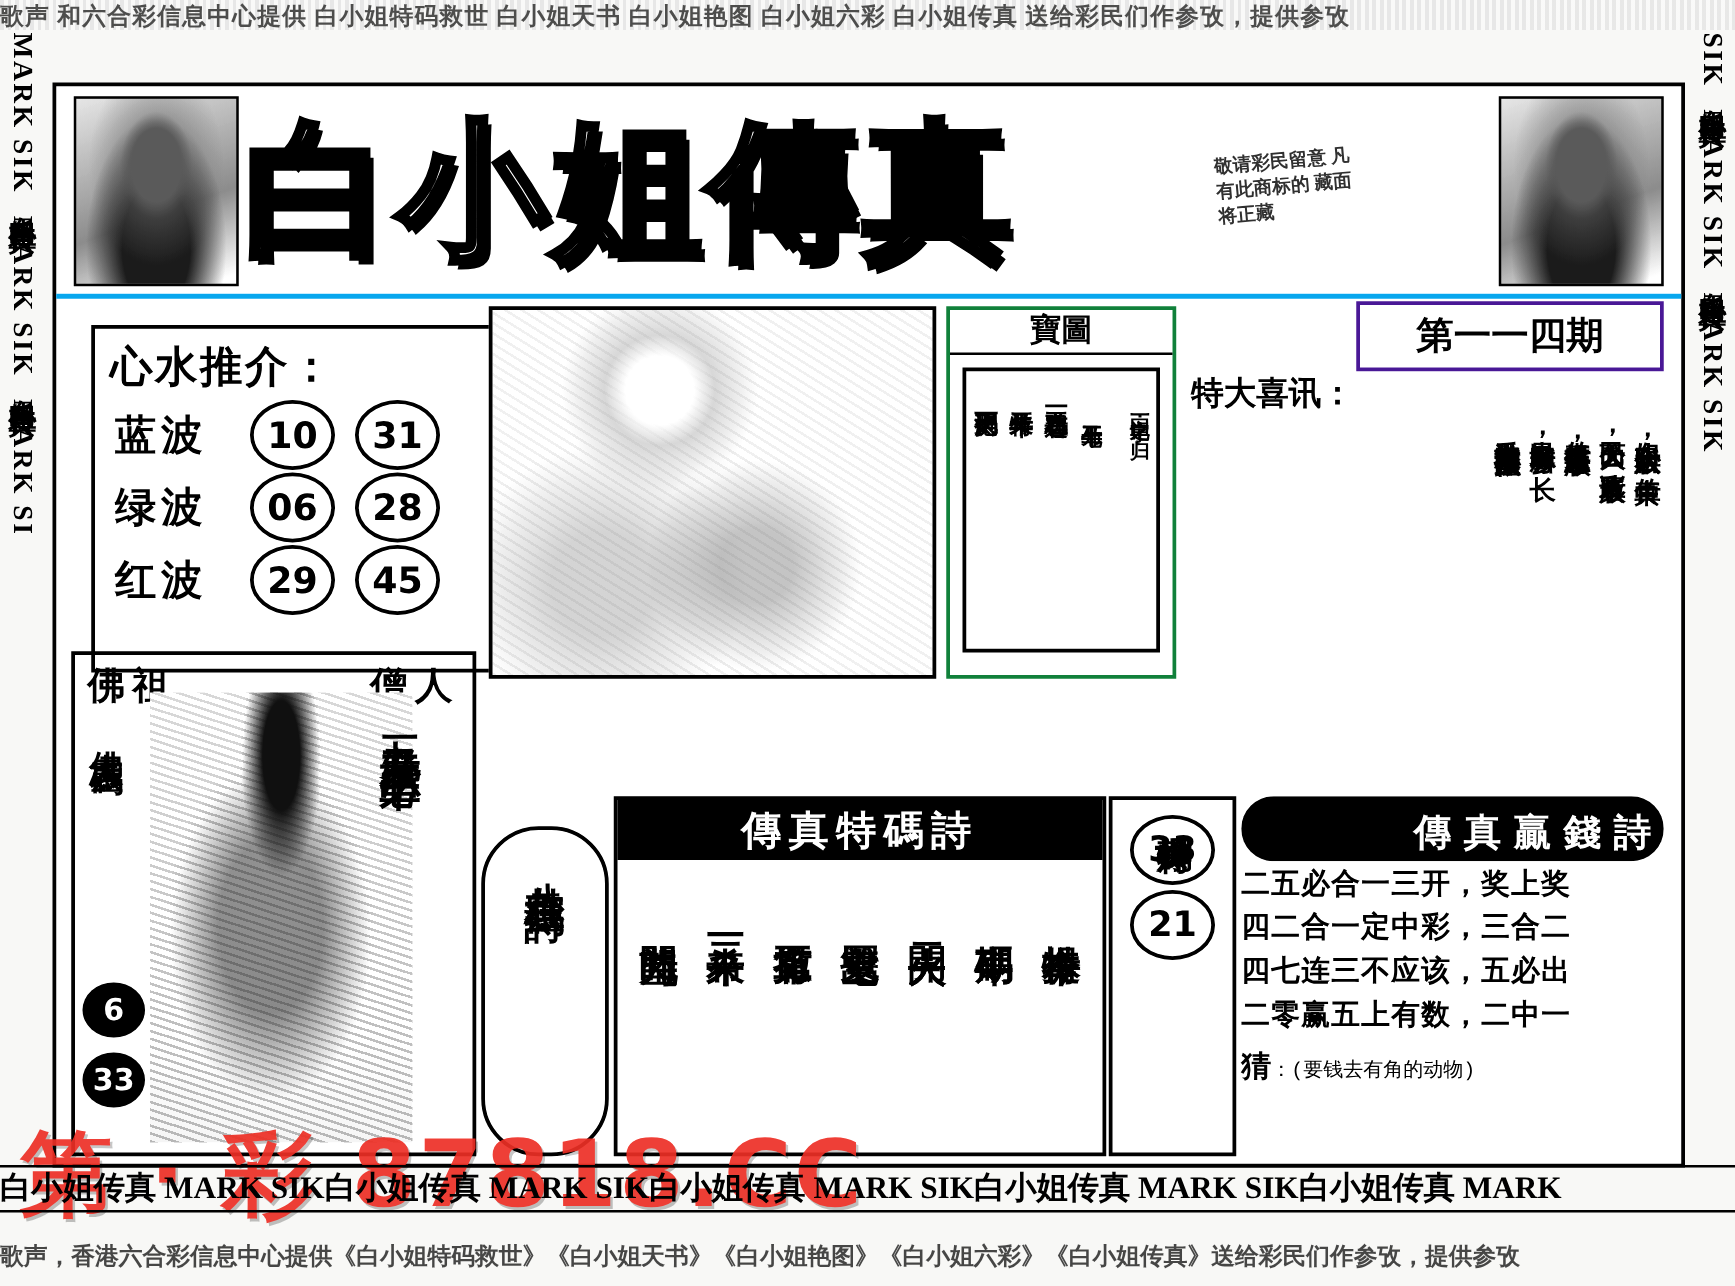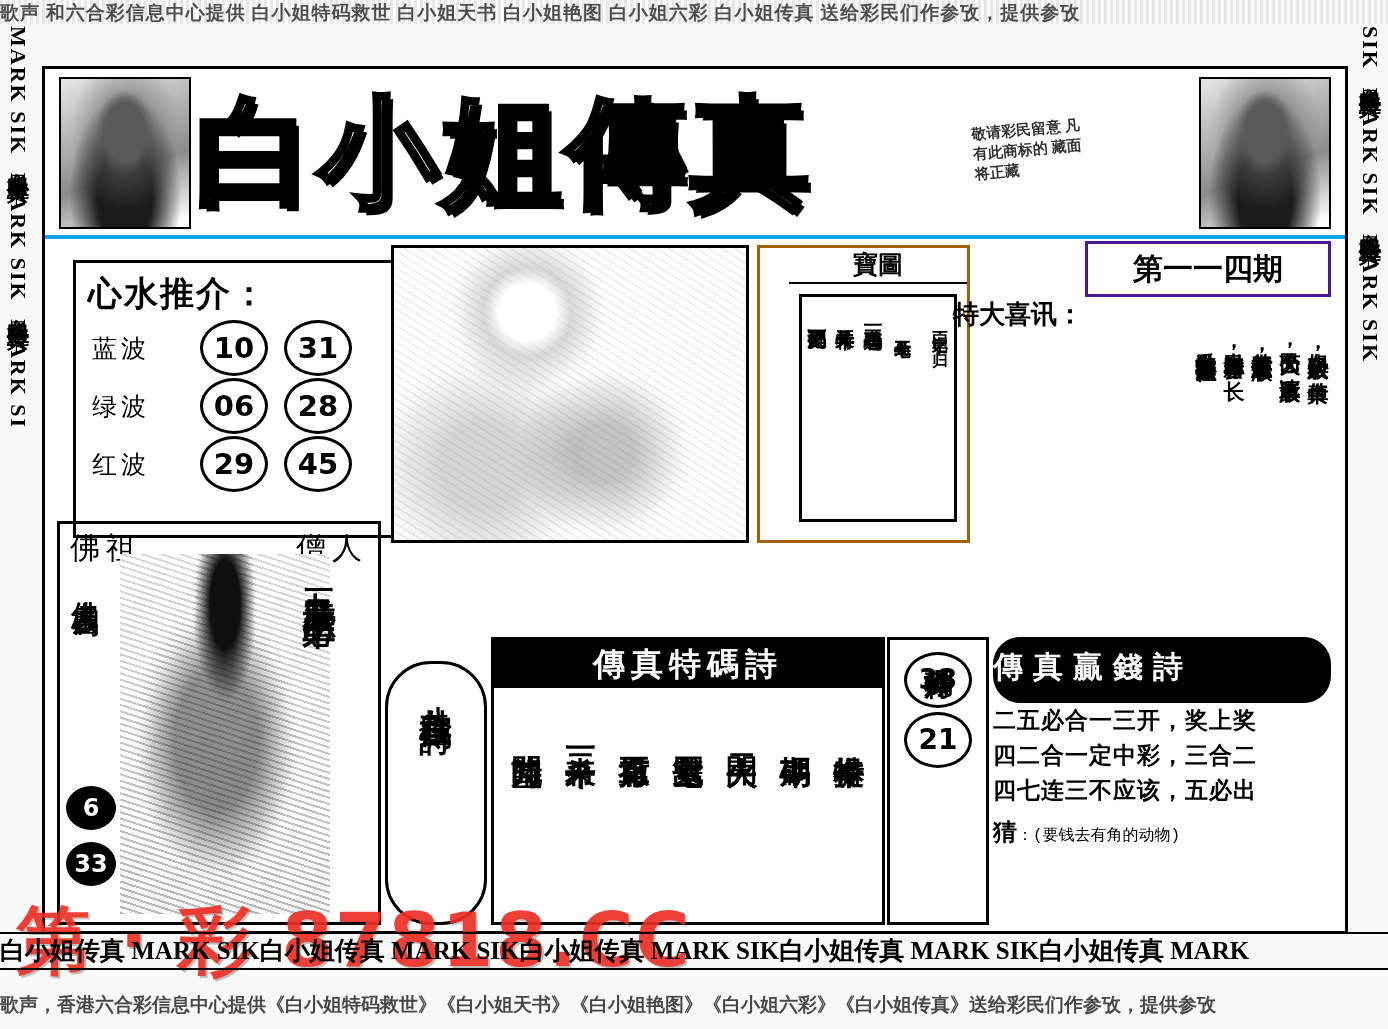--- a/index.html
+++ b/index.html
@@ -42,50 +42,50 @@
          color:#111;transform:rotate(-5deg);opacity:.85;font-family:"Liberation Serif",serif;font-weight:bold;}
 
   
   .issue{position:absolute;right:14px;top:172px;width:240px;height:50px;border:3px solid #4c1d95;
          font-family:"Liberation Serif","DejaVu Serif",serif;font-weight:bold;font-size:30px;line-height:50px;text-align:center;}
 
   
   .rec{position:absolute;left:28px;top:172px;width:318px;height:272px;border:3px solid #000;margin-top:19px;}
   .rec h2{margin:8px 0 2px 12px;font-family:"Liberation Serif",serif;font-size:34px;font-weight:bold;letter-spacing:2px;}
   .rec-row{display:flex;align-items:center;height:58px;padding-left:16px;}
-  .rec-label{font-family:"Liberation Serif",serif;font-size:25px;font-weight:normal;letter-spacing:4px;width:108px;}
+  .rec-label{font-family:"Liberation Serif",serif;font-size:33px;font-weight:bold;letter-spacing:4px;width:108px;}
   .ball{width:62px;height:50px;border:3px solid #000;border-radius:50%;text-align:center;line-height:50px;
         font-size:29px;font-weight:bold;margin-right:16px;font-family:"DejaVu Sans",sans-serif;}
 
   
   .pic{position:absolute;left:346px;top:176px;width:352px;height:292px;border:3px solid #000;
        background:
         radial-gradient(circle at 38% 22%, rgba(255,255,255,.95) 0 8%, rgba(170,170,170,.5) 14%, rgba(255,255,255,0) 26%),
         radial-gradient(circle at 60% 70%, rgba(120,120,120,.45) 0 10%, rgba(255,255,255,0) 30%),
         radial-gradient(circle at 25% 75%, rgba(140,140,140,.4) 0 12%, rgba(255,255,255,0) 34%),
         repeating-linear-gradient(32deg, rgba(0,0,0,.07) 0 2px, rgba(255,255,255,0) 2px 7px),
         #fdfdfd;}
 
   
-  .treasure{position:absolute;left:712px;top:176px;width:178px;height:292px;border:3px solid #a16207;padding-left:29px;}
+  .treasure{position:absolute;left:712px;top:176px;width:178px;height:292px;border:3px solid #15803d;}
   .treasure-title{height:34px;line-height:34px;text-align:center;font-family:"Liberation Serif",serif;
                   font-weight:bold;font-size:25px;border-bottom:2px solid #000;}
   .treasure-inner{position:relative;margin:10px;height:222px;border:3px solid #000;}
   .vtext{writing-mode:vertical-rl;text-orientation:upright;font-family:"Liberation Serif",serif;font-weight:bold;}
 
   
   .news{position:absolute;left:902px;top:176px;width:384px;height:292px;}
   .news-title{font-family:"Liberation Serif",serif;font-weight:bold;font-size:26px;margin:52px 0 4px 6px;}
   .news-body{display:flex;flex-direction:row-reverse;justify-content:flex-start;height:206px;}
   .news-body .vtext{font-size:21px;line-height:26px;letter-spacing:1px;margin-left:2px;}
 
   
   .buddha{position:absolute;left:12px;top:452px;width:318px;height:398px;border:3px solid #000;overflow:hidden;}
   .buddha-top{display:flex;justify-content:space-between;padding:4px 10px 0;font-family:"Liberation Serif",serif;
-              font-weight:normal;font-size:30px;letter-spacing:6px;}
+              font-weight:bold;font-size:30px;letter-spacing:6px;}
   .buddha-side{position:absolute;left:8px;top:52px;width:44px;}
   .buddha-side .vtext{font-size:27px;line-height:34px;letter-spacing:3px;}
   .bball{position:absolute;left:6px;width:50px;height:44px;border-radius:50%;background:#000;color:#fff;
          text-align:center;line-height:44px;font-size:24px;font-weight:bold;}
   .bball.a{top:262px;}
   .bball.b{top:318px;}
   .figure{position:absolute;left:60px;top:30px;width:210px;height:360px;
           background:
             radial-gradient(ellipse at 50% 14%, #2a2a2a 0 10%, rgba(255,255,255,0) 22%),
             radial-gradient(ellipse at 46% 52%, rgba(60,60,60,.55) 0 26%, rgba(255,255,255,0) 52%),
@@ -107,21 +107,21 @@
   .poem-col{font-family:"Liberation Serif",serif;font-weight:bold;font-size:31px;line-height:47px;text-align:center;}
 
   
   .special{position:absolute;left:842px;top:568px;width:96px;height:282px;border:3px solid #000;text-align:center;}
   .special .vtext{font-size:28px;line-height:34px;margin:8px auto 4px;display:block;}
   .sball{width:62px;height:50px;border:3px solid #000;border-radius:50%;margin:4px auto;line-height:50px;
          font-size:28px;font-weight:bold;}
 
   
   .win{position:absolute;left:948px;top:568px;width:338px;height:282px;}
-  .win-title{height:66px;text-align:left;font-family:"Liberation Serif",serif;font-weight:bold;font-size:30px;
+  .win-title{height:52px;text-align:right;font-family:"Liberation Serif",serif;font-weight:bold;font-size:30px;
              letter-spacing:10px;color:#fff;line-height:60px;
              background:radial-gradient(circle at 12% 50%,#000 0 16px,rgba(255,255,255,0) 17px),
                         radial-gradient(circle at 38% 50%,#000 0 16px,rgba(255,255,255,0) 17px),
                         radial-gradient(circle at 62% 50%,#000 0 16px,rgba(255,255,255,0) 17px),
                         radial-gradient(circle at 88% 50%,#000 0 16px,rgba(255,255,255,0) 17px),
                         #000;border-radius:27px;}
   .win-line{font-family:"Liberation Serif",serif;font-weight:bold;font-size:23px;line-height:35px;letter-spacing:1px;}
   .win-riddle{margin-top:8px;font-family:Liberation Mono, monospace;font-weight:bold;font-size:24px;}
   .win-riddle small{font-size:16px;font-weight:normal;}
 
@@ -234,20 +234,21 @@
       <span class="vtext">特碼爆炸</span>
       <div class="sball">33</div>
       <div class="sball">21</div>
     </div>
 
     <div class="win">
       <div class="win-title">傳真贏錢詩</div>
       <div class="win-line">二五必合一三开，奖上奖</div>
       <div class="win-line">四二合一定中彩，三合二</div>
       <div class="win-line">四七连三不应该，五必出</div>
+      <div class="win-line">二零赢五上有数，二中一</div>
       <div class="win-riddle">
         <span>猜</span><small>：(要钱去有角的动物)</small>
       </div>
     </div>
 
   </div>
 
   <div class="watermark">第 · 彩 87818.CC</div>
 
   <div class="strip strip-mark2">白小姐传真 MARK SIK白小姐传真 MARK SIK白小姐传真 MARK SIK白小姐传真 MARK SIK白小姐传真 MARK</div>

